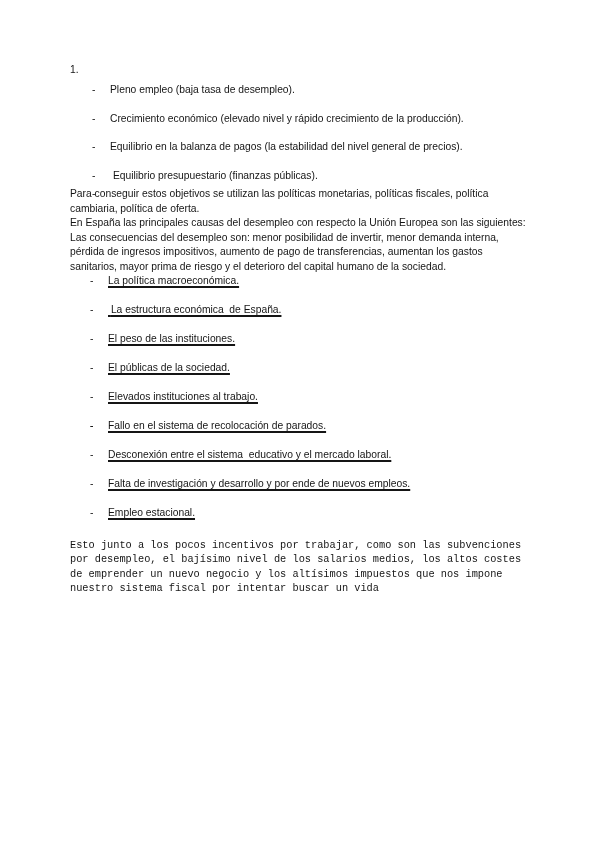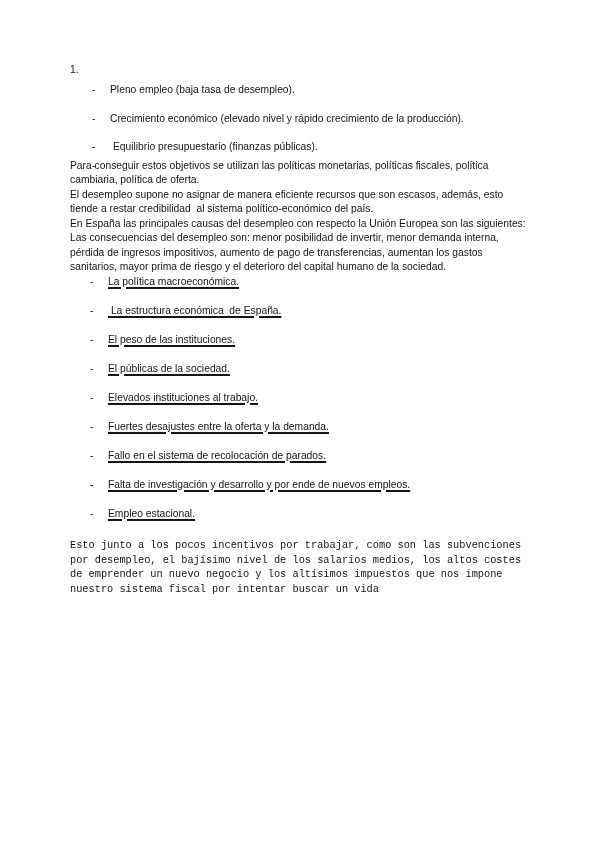--- a/index.html
+++ b/index.html
@@ -78,33 +78,33 @@
     <div class="li">
       <span class="marker">-</span>
       <span class="li-text">Pleno empleo (baja tasa de desempleo).</span>
     </div>
     <div class="li">
       <span class="marker">-</span>
       <span class="li-text">Crecimiento económico (elevado nivel y rápido crecimiento de la producción).</span>
     </div>
     <div class="li">
       <span class="marker">-</span>
+      <span class="li-text">Equilibrio en la balanza de pagos (la estabilidad del nivel general de precios).</span>
     </div>
     <div class="li li-last">
       <span class="marker">-</span>
       <span class="li-text"> Equilibrio presupuestario (finanzas públicas).</span>
     </div>
     <div class="li li-lone">
       <span class="marker">-</span>
     </div>
   </div>
 
   <p class="para m-p1">Para conseguir estos objetivos se utilizan las políticas monetarias, políticas fiscales, política cambiaria, política de oferta.</p>
 
-  <p class="para m-p2">El desempleo supone no asignar de manera eficiente recursos que son escasos, además, esto tiende a restar credibilidad  al sistema político-económico del país.</p>
 
   <p class="para m-p4">En España las principales causas del desempleo con respecto la Unión Europea son las siguientes:</p>
 
   <p class="para m-p3">Las consecuencias del desempleo son: menor posibilidad de invertir, menor demanda interna, pérdida de ingresos impositivos, aumento de pago de transferencias, aumentan los gastos sanitarios, mayor prima de riesgo y el deterioro del capital humano de la sociedad.</p>
 
   <div class="list list-causes">
     <div class="li">
       <span class="marker">-</span>
       <span class="li-text">La política macroeconómica.</span>
     </div>
@@ -119,28 +119,28 @@
     <div class="li">
       <span class="marker">-</span>
       <span class="li-text">El públicas de la sociedad.</span>
     </div>
     <div class="li">
       <span class="marker">-</span>
       <span class="li-text">Elevados instituciones al trabajo.</span>
     </div>
     <div class="li">
       <span class="marker">-</span>
-      <span class="li-text">Fuertes desajustes entre la oferta y la demanda.</span>
     </div>
     <div class="li">
       <span class="marker">-</span>
       <span class="li-text">Fallo en el sistema de recolocación de parados.</span>
     </div>
     <div class="li">
       <span class="marker">-</span>
+      <span class="li-text">Desconexión entre el sistema  educativo y el mercado laboral.</span>
     </div>
     <div class="li">
       <span class="marker">-</span>
       <span class="li-text">Falta de investigación y desarrollo y por ende de nuevos empleos.</span>
     </div>
     <div class="li li-last-causa">
       <span class="marker">-</span>
       <span class="li-text">Empleo estacional.</span>
     </div>
   </div>

